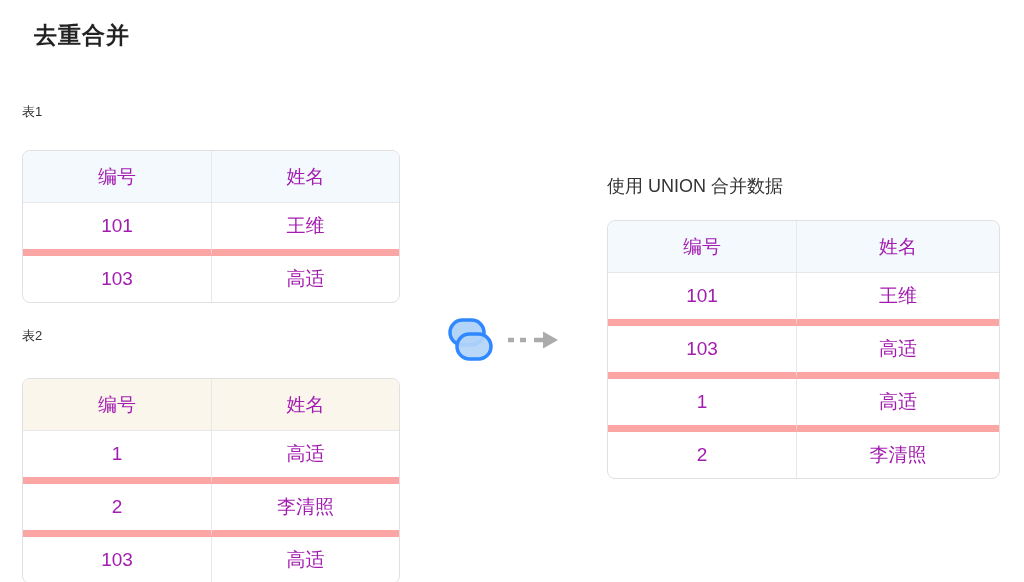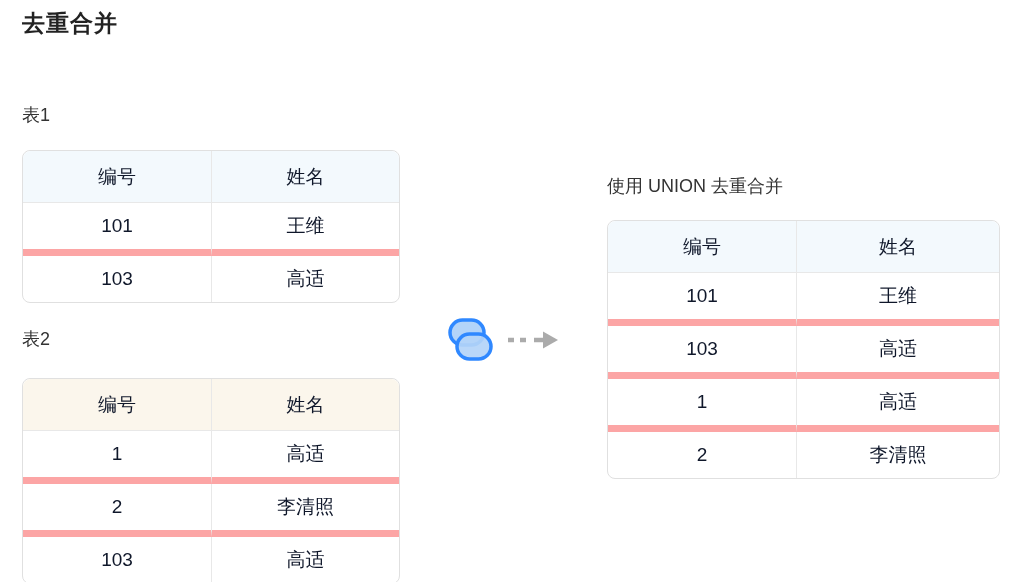--- a/index.html
+++ b/index.html
@@ -7,56 +7,56 @@
     position: relative;
     width: 1024px;
     height: 582px;
     background: #ffffff;
     overflow: hidden;
     font-family: "Liberation Sans", "DejaVu Sans", sans-serif;
   }
   .page-title {
     position: absolute;
     left: 22px; top: 8px;
-    margin: 0;
+    margin: 12px;
     font-size: 23px;
     font-weight: 700;
     color: #222222;
     letter-spacing: 1px;
   }
   .page-subtitle {
     position: absolute;
     left: 22px; top: 44px;
     margin: 0;
     font-size: 20px;
     font-weight: 700;
     color: #8c8c8c;
     letter-spacing: 1px;
   }
   .tbl-label {
     position: absolute;
     margin: 0;
-    font-size: 18px;
+    font-size: 13px;
     font-weight: 400;
     color: #333333;
   }
   .label-t1 { left: 22px; top: 103px; }
   .label-t2 { left: 22px; top: 327px; }
   .label-result { left: 607px; top: 174px; font-size: 18px; }
 
   table.dtable {
     position: absolute;
     border-collapse: separate;
     border-spacing: 0;
     border: 1px solid #e0e0e0;
     border-radius: 8px;
     background: #ffffff;
     table-layout: fixed;
     font-size: 19px;
-    color: #0f172a;
+    color: #a21caf;
     text-align: center;
   }
   .dtable th, .dtable td {
     padding: 0;
     font-weight: 400;
     text-align: center;
   }
   .dtable th { height: 51px; }
   .dtable td { height: 46px; }
   .dtable th:first-child, .dtable td:first-child {
@@ -147,21 +147,21 @@
   </div>
 
   <div class="arrow-icon-wrap">
     <svg width="54" height="22" viewBox="0 0 54 22" xmlns="http://www.w3.org/2000/svg">
       <line x1="2" y1="11" x2="26" y2="11" stroke="#ababab" stroke-width="4.5" stroke-dasharray="6 6"></line>
       <line x1="28" y1="11" x2="40" y2="11" stroke="#ababab" stroke-width="4.5"></line>
       <polygon points="37,2.5 52,11 37,19.5" fill="#ababab"></polygon>
     </svg>
   </div>
 
-  <p class="tbl-label label-result">使用 UNION 去重合并</p>
+  <p class="tbl-label label-result">使用 UNION 合并数据</p>
   <table class="dtable t3">
     <thead>
       <tr>
         <th>编号</th>
         <th>姓名</th>
       </tr>
     </thead>
     <tbody>
       <tr>
         <td>101</td>

